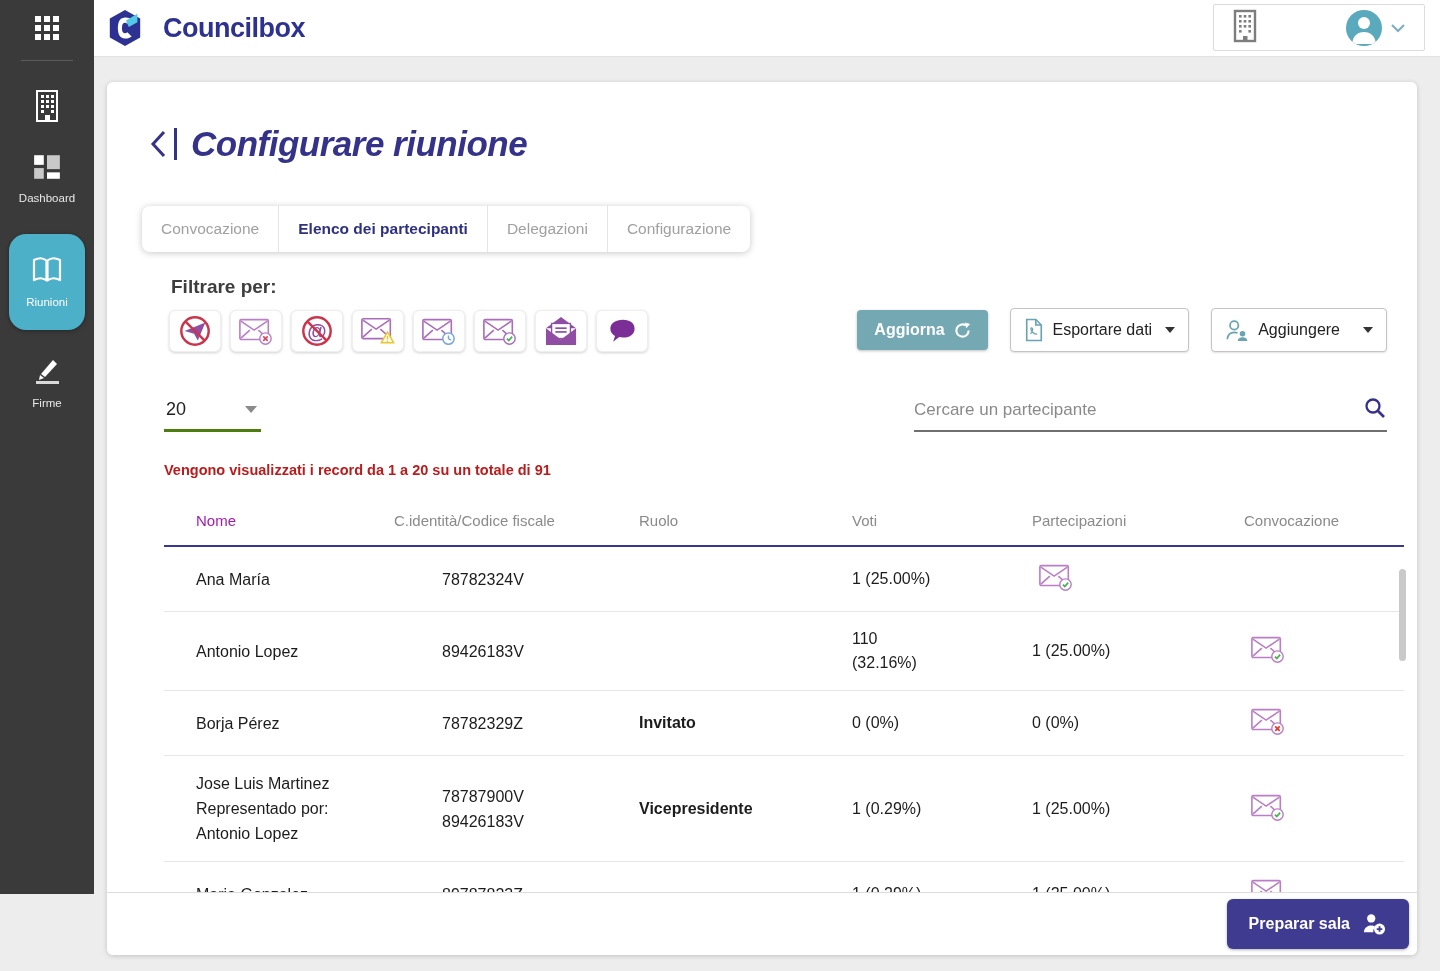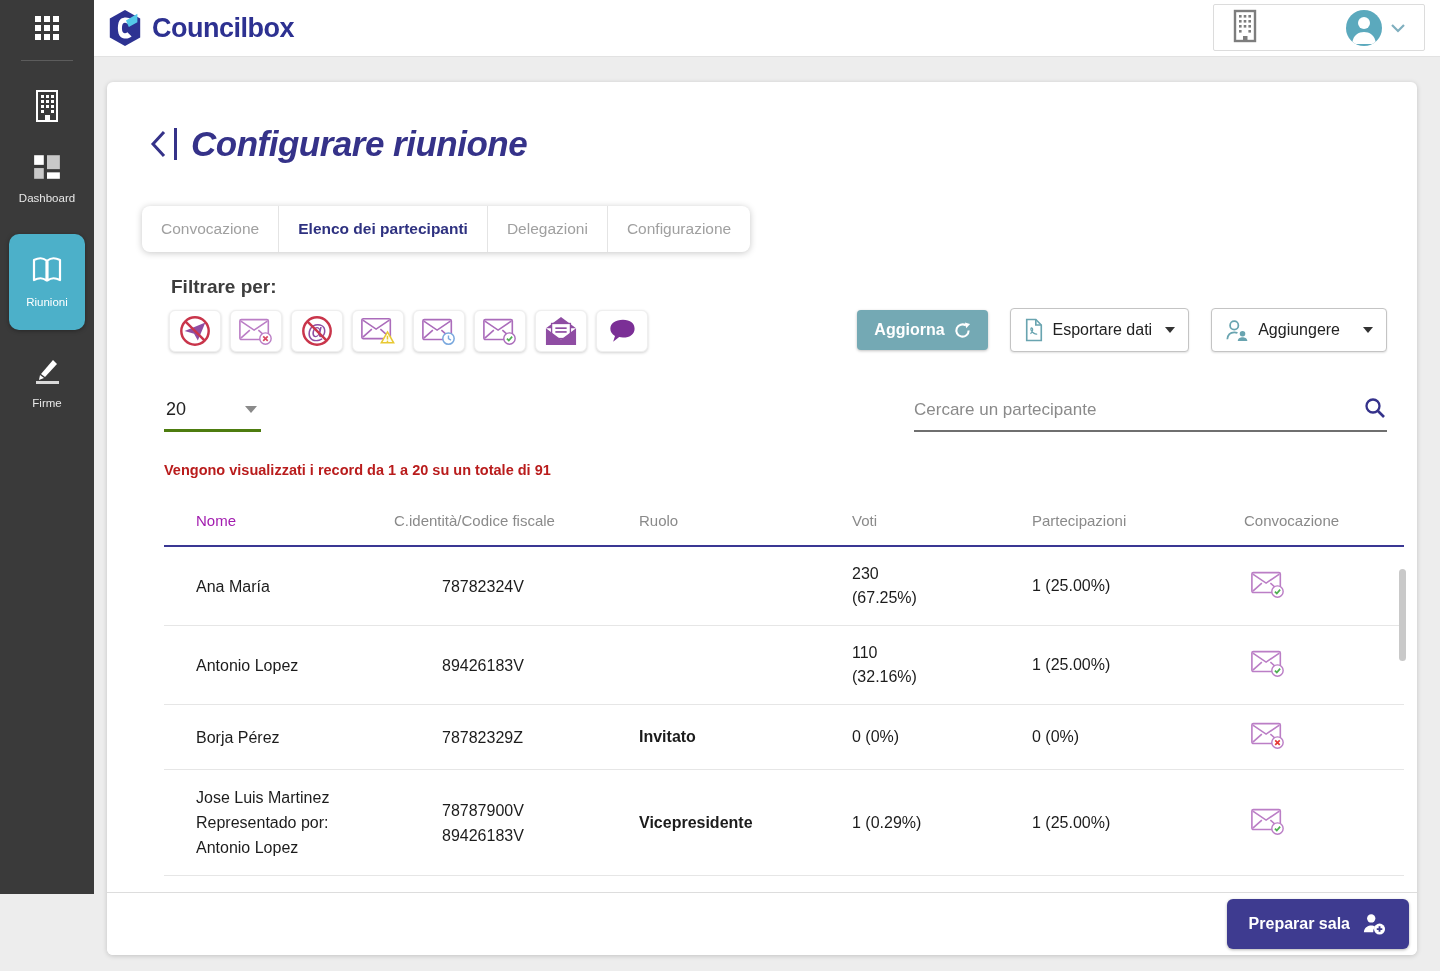--- a/index.html
+++ b/index.html
@@ -6,28 +6,28 @@
   html,body { width:1440px; height:971px; overflow:hidden; }
   body { font-family:"Liberation Sans", sans-serif; background:#ededed; color:#1c1c1c; }
 
   
   .sidebar { position:fixed; left:0; top:0; width:94px; height:894px; background:#3a3a3a; z-index:30;
              display:flex; flex-direction:column; align-items:center; }
   .sb-top-icon { margin-top:14px; }
   .sb-divider { width:52px; height:1px; background:#5c5c5c; margin:14px 0; }
   .sb-item { display:flex; flex-direction:column; align-items:center; gap:7px; margin-top:26px; cursor:pointer; }
   .sb-item .sb-label { color:#e8e8e8; font-size:11.5px; }
-  .sb-tile { width:76px; height:96px; background:#4cb0c9; border-radius:10px; display:flex; flex-direction:column;
+  .sb-tile { width:76px; height:96px; background:#4cb0c9; border-radius:17px; display:flex; flex-direction:column;
              align-items:center; justify-content:center; gap:8px; margin-top:30px; box-shadow:0 1px 4px rgba(0,0,0,.35); cursor:pointer; }
   .sb-tile .sb-label { color:#fff; font-size:11.5px; }
 
   
   .header { position:fixed; left:94px; top:0; width:1346px; height:57px; background:#fff;
             border-bottom:1px solid #e2e2e2; display:flex; align-items:center; z-index:20; }
-  .logo { display:flex; align-items:center; gap:8px; margin-left:12px; cursor:pointer;justify-content:center; }
+  .logo { display:flex; align-items:center; gap:19px; margin-left:12px; cursor:pointer;justify-content:center; }
   .logo-text { font-size:27px; font-weight:bold; color:#2d3191; letter-spacing:-0.5px; }
   .header-right { position:absolute; right:15px; top:4px; width:212px; height:47px; border:1px solid #dcdcdc;
                   border-radius:2px; display:flex; align-items:center; justify-content:space-between; padding:0 18px; background:#fff; }
   .avatar-group { display:flex; align-items:center; gap:8px; cursor:pointer; }
   .avatar { width:36px; height:36px; border-radius:50%; background:#5ba9bd; display:flex; align-items:flex-end; justify-content:center; overflow:hidden; }
 
   
   .main { position:absolute; left:78px; top:57px; width:1346px; height:914px; background:#ededed; }
   .card { position:relative; margin:25px 0 0 29px; width:1310px; height:873px; background:#fff;
           border-radius:6px; box-shadow:0 1px 5px rgba(0,0,0,.18); }
@@ -381,24 +381,20 @@
       </div>
 
       <div class="t-row">
         <div class="cell-name">
           <span class="sub">Ana María</span>
         </div>
         <div class="cell-cid">
           <span class="sub">78782324V</span>
         </div>
         <div class="cell-role"></div>
-        <div class="cell-voti">
-          <span class="sub">230</span>
-          <span class="sub">(67.25%)</span>
-        </div>
         <div class="cell-part">1 (25.00%)</div>
         <div class="cell-conv">
           <span class="conv-icon">
             <svg width="36" height="30" viewBox="0 0 38 30">
               <rect x="2" y="3" width="30" height="21" rx="1.5" fill="none" stroke="#bb7ec6" stroke-width="1.7"></rect>
               <path d="M3 4.5 L17 14 L31 4.5" fill="none" stroke="#bb7ec6" stroke-width="1.7"></path>
               <path d="M3 22.5 L12.5 14 M31 22.5 L21.5 14" fill="none" stroke="#bb7ec6" stroke-width="1.7"></path>
               <circle cx="29" cy="23" r="6" fill="#ffffff" stroke="#bb7ec6" stroke-width="1.5"></circle>
               <path d="M26.3 23 L28.3 25 L31.8 21" fill="none" stroke="#4caf50" stroke-width="1.8"></path>
             </svg>

